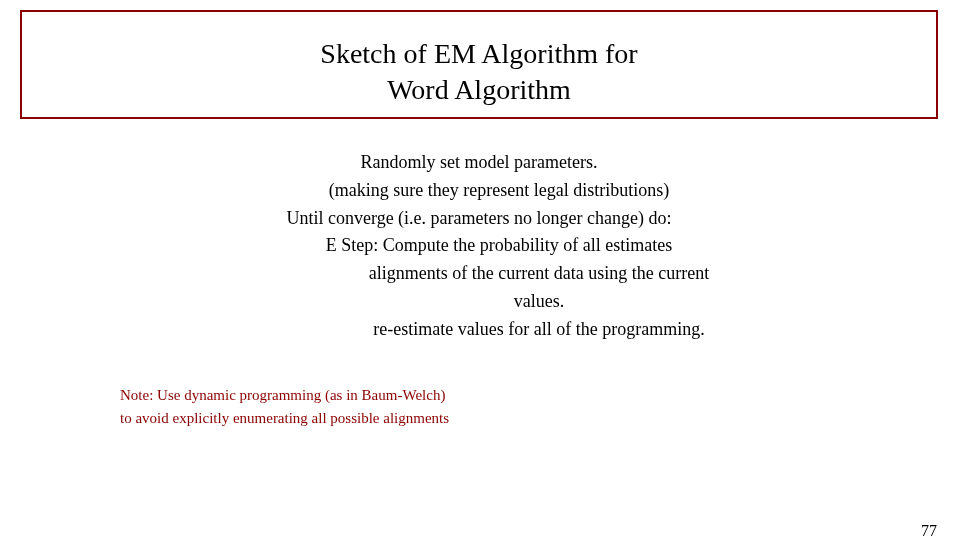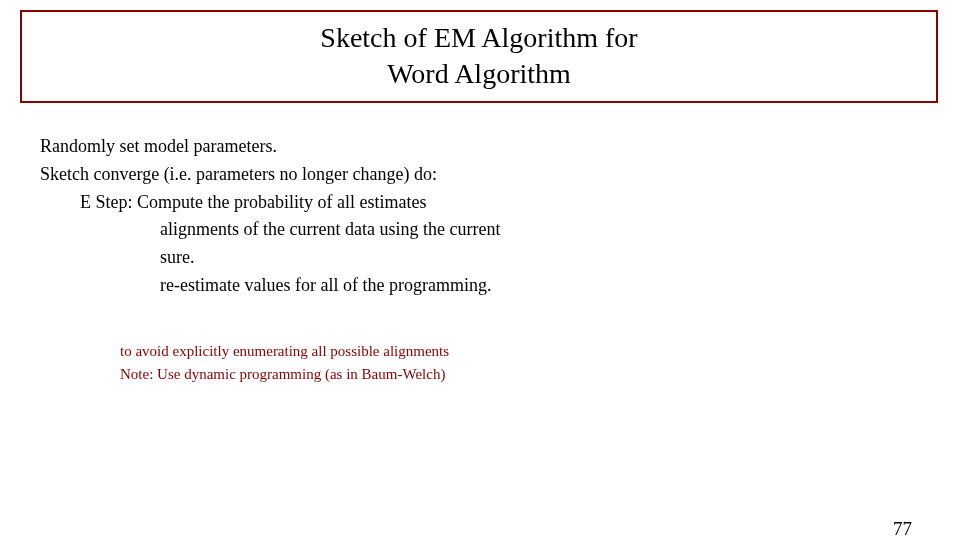--- a/index.html
+++ b/index.html
@@ -30,24 +30,26 @@
       margin: 10px 20px 0 20px;
       padding: 8px 20px;
       text-align: center;
     }
 
     .title-text {
       font-size: 28px;
       font-weight: normal;
       color: #000000;
       line-height: 1.3;
+      margin-top: 16px;
     }
 
     .content-area {
       padding: 30px 40px 20px 40px;
+      text-align: center;
     }
 
     .main-text {
       font-size: 18px;
       color: #000000;
       line-height: 1.55;
     }
 
     .line-indent-1 {
       padding-left: 40px;
@@ -63,50 +65,51 @@
 
     .note-text {
       font-size: 15px;
       color: #8B0000;
       line-height: 1.5;
     }
 
     .page-number {
       position: absolute;
       bottom: 10px;
-      right: 46px;
-      font-size: 19px;
+      right: 21px;
+      font-size: 16px;
       color: #000000;
     }
   </style>
 </head>
 <body>
 
 <div class="slide-container">
 
   <div class="title-box">
     <div class="title-text">
       <span>Sketch of EM Algorithm for</span><br>
       <span>Word Algorithm</span>
     </div>
   </div>
 
   <div class="content-area">
     <div class="main-text">
       <div>Randomly set model parameters.</div>
-      <div>Sketch converge (i.e. parameters no longer change) do:</div>
+      <div class="line-indent-1">(making sure they represent legal distributions)</div>
+      <div>Until converge (i.e. parameters no longer change) do:</div>
       <div class="line-indent-1">E Step: Compute the probability of all estimates</div>
       <div class="line-indent-2">alignments of the current data using the current</div>
-      <div class="line-indent-2">sure.</div>
+      <div class="line-indent-2">values.</div>
       <div class="line-indent-2">re-estimate values for all of the programming.</div>
     </div>
   </div>
 
   <div class="note-area">
     <div class="note-text">
+      <div>Note: Use dynamic programming (as in Baum-Welch)</div>
       <div>to avoid explicitly enumerating all possible alignments</div>
-      <div>Note: Use dynamic programming (as in Baum-Welch)</div>
     </div>
   </div>
 
   <div class="page-number">77</div>
 
 </div>
 
 </body></html>

